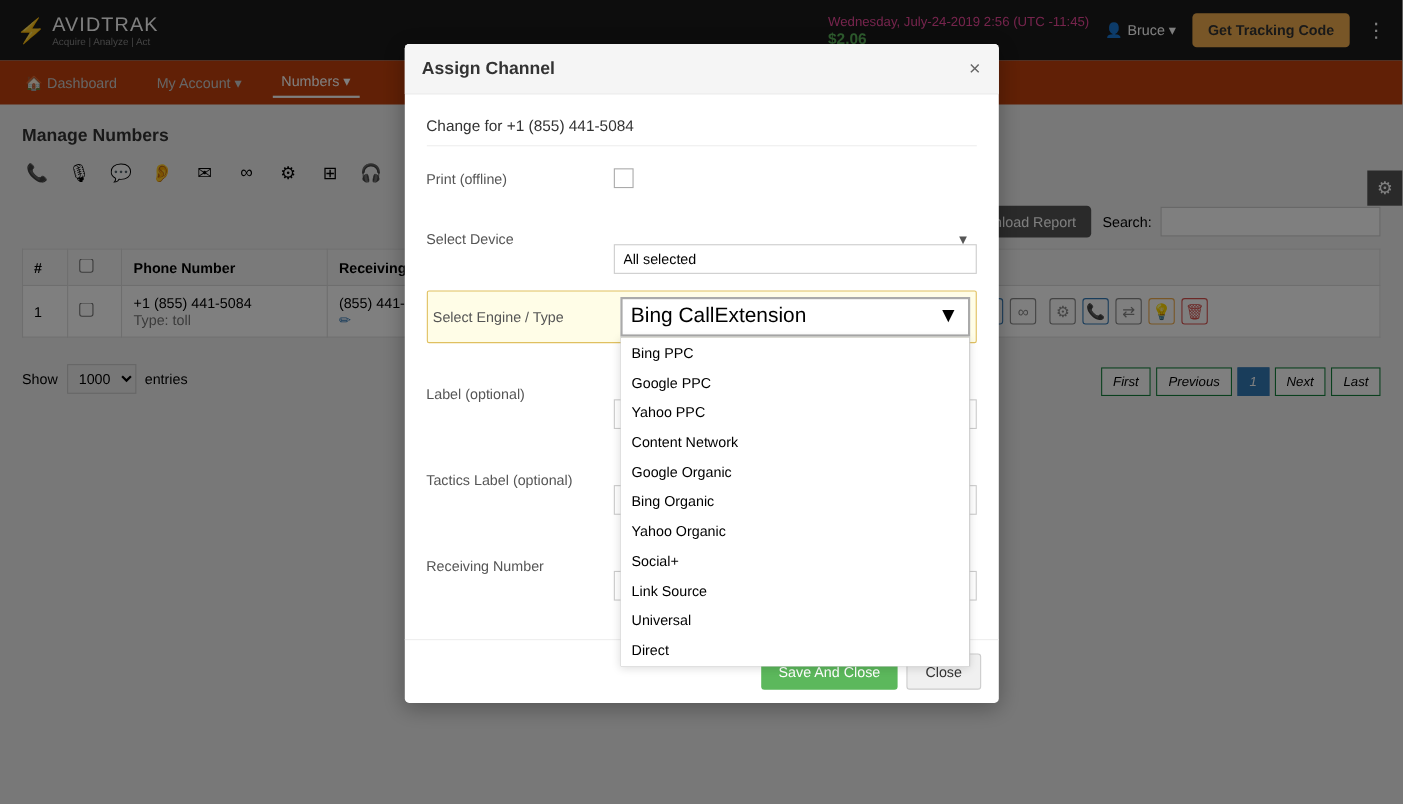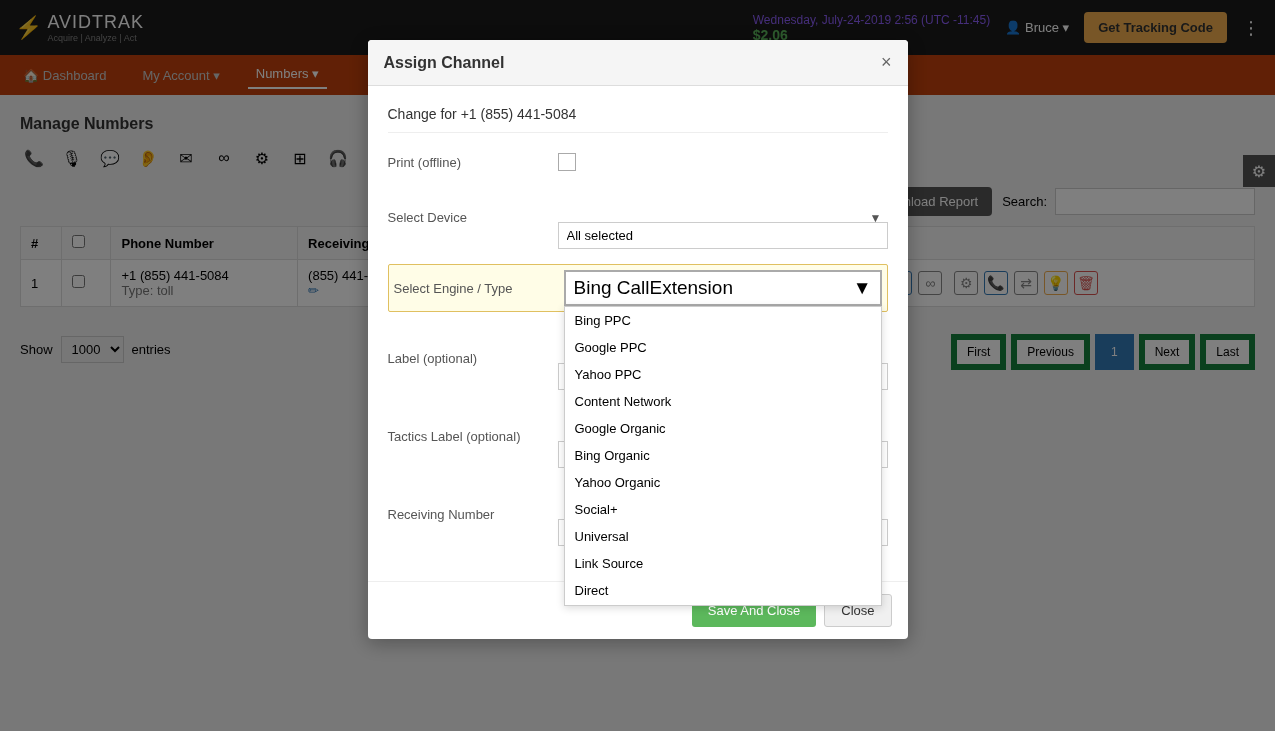--- a/index.html
+++ b/index.html
@@ -13,21 +13,21 @@
       align-items: center;
       justify-content: space-between;
       padding: 0 15px;
     }
     .topbar-right {
       display: flex;
       align-items: center;
       gap: 15px;
     }
     .topbar-datetime {
-      color: #8b5cf6;
+      color: #ec4899;
       font-size: 12px;
     }
     .topbar-balance {
       color: #5cb85c;
       font-size: 14px;
       font-weight: bold;
     }
     .topbar-user {
       color: white;
       font-size: 13px;
@@ -156,25 +156,26 @@
 
     
     .pagination {
       display: flex;
       justify-content: flex-end;
       align-items: center;
       gap: 5px;
       margin-top: 15px;
     }
     .page-btn {
-      border: 6px solid #15803d;
+      border: 1px solid #15803d;
       background: white;
       padding: 5px 10px;
       cursor: pointer;
       font-size: 12px;
+      font-style: italic;
     }
     .page-btn.active {
       background: #337ab7;
       color: white;
       border-color: #337ab7;
     }
 
     
     .action-icons {
       display: flex;
@@ -563,22 +564,22 @@
           </div>
           <div class="dropdown-list">
             <div class="dropdown-item">Bing PPC</div>
             <div class="dropdown-item">Google PPC</div>
             <div class="dropdown-item">Yahoo PPC</div>
             <div class="dropdown-item">Content Network</div>
             <div class="dropdown-item">Google Organic</div>
             <div class="dropdown-item">Bing Organic</div>
             <div class="dropdown-item">Yahoo Organic</div>
             <div class="dropdown-item">Social+</div>
+            <div class="dropdown-item">Link Source</div>
             <div class="dropdown-item">Universal</div>
-            <div class="dropdown-item">Link Source</div>
             <div class="dropdown-item">Direct</div>
             <div class="dropdown-item">Google CallExtension</div>
 
           </div>
         </div>
       </div>
 
       <div class="form-row">
         <span class="form-label">Label (optional)</span>
         <input class="form-control" type="text" style="">

